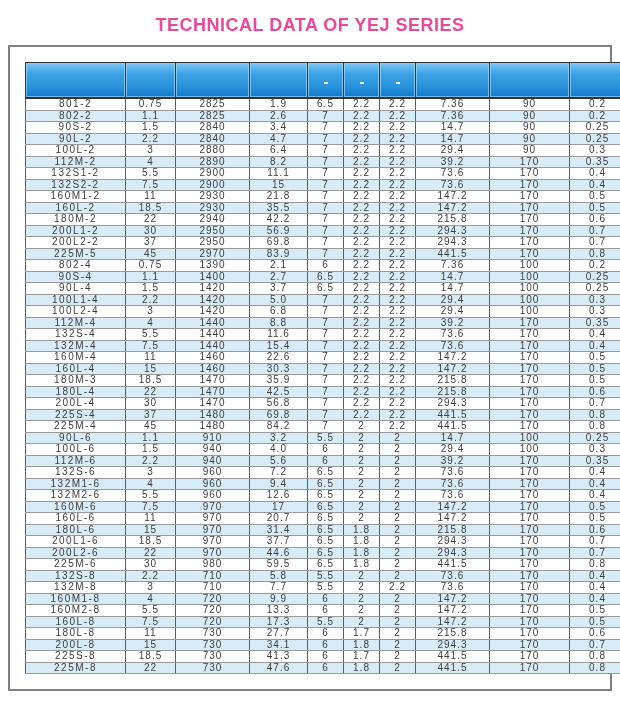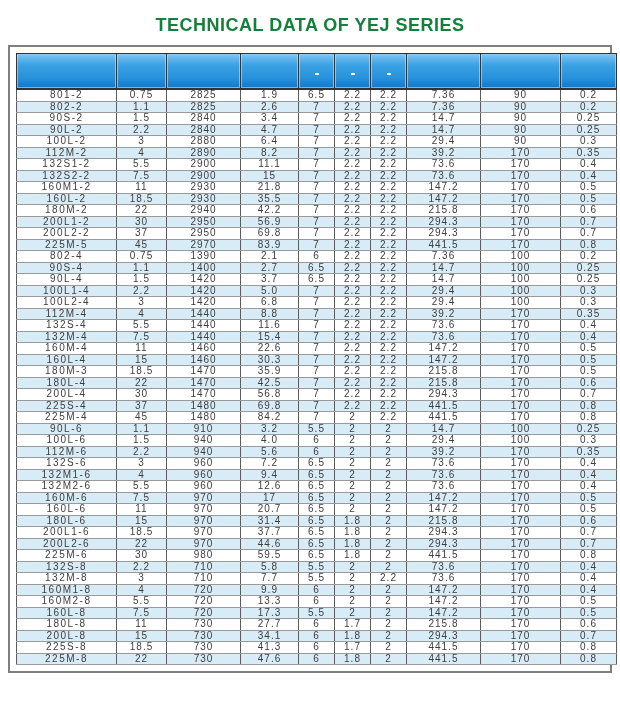--- a/index.html
+++ b/index.html
@@ -9,29 +9,29 @@
     width: 620px;
     height: 703px;
     overflow: hidden;
     font-family: "Liberation Sans", sans-serif;
   }
   .page-title {
     text-align: center;
     font-size: 18px;
     font-weight: bold;
     letter-spacing: 0.5px;
-    color: #15803d;
+    color: #ec4899;
     margin: 15px 0 9px 0;
   }
   .table-wrap {
     margin: 0 auto;
     width: 604px;
     border: 2px solid #7f7f7f;
     background: #ffffff;
-    padding: 6px;
+    padding: 15px;
     box-sizing: border-box;
   }
   table.data {
     border-collapse: collapse;
     table-layout: fixed;
     width: 100%;
   }
   thead tr { background: #4a4a4a; }
   th {
     background: linear-gradient(180deg, #7cc5f3 0%, #3da2e4 30%, #2691db 70%, #0f78c9 100%);

